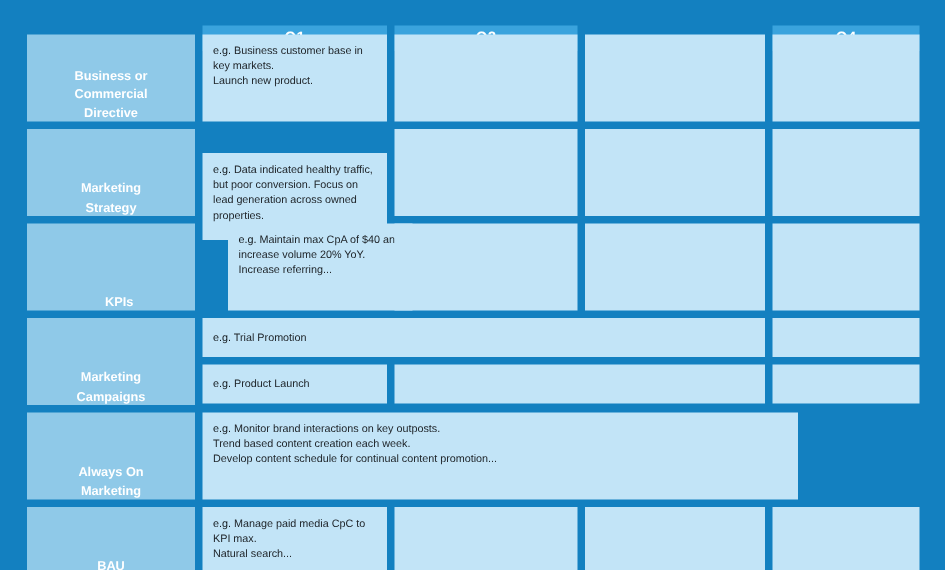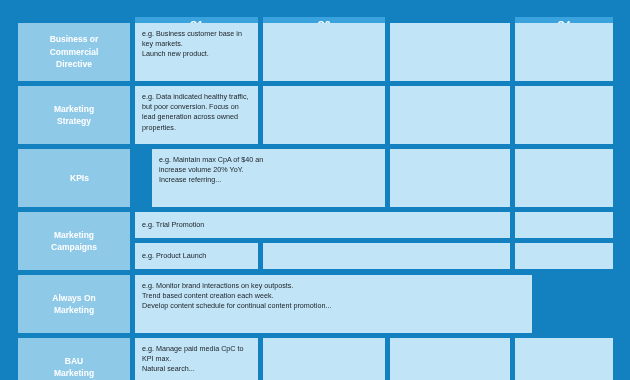--- a/index.html
+++ b/index.html
@@ -45,21 +45,21 @@
 
   
   .row-label {
     position: absolute;
     background: #8fc9e8;
     color: #ffffff;
     font-size: 8.5px;
     font-weight: bold;
     line-height: 12.5px;
     display: flex;
-    align-items: center;
+    align-items: flex-end;
     justify-content: center;
     text-align: center;
     padding: 0 4px;
     box-sizing: border-box;
   }
   .cell {
     position: absolute;
     background: #c2e4f7;
     box-sizing: border-box;
   }
@@ -104,21 +104,21 @@
         <div><span class="eg">e.g.</span><span class="cell-text"> Business customer base in key markets.
 Launch new product.</span></div>
       </div>
       <div class="cell" style="left: 263px; top: 23px; width: 122px; height: 58px;"></div>
       <div class="cell" style="left: 390px; top: 23px; width: 120px; height: 58px;"></div>
       <div class="cell" style="left: 515px; top: 23px; width: 98px; height: 58px;"></div>
       <div class="row-label" style="left: 18px; top: 86px; width: 112px; height: 58px;">
         <span style="white-space: pre-line;">Marketing
 Strategy</span>
       </div>
-      <div class="cell filled" style="left: 135px; top: 86px; width: 123px; height: 58px;">
+      <div class="cell filled" style="left: 135px; top: 102px; width: 123px; height: 58px;">
         <div><span class="eg">e.g.</span><span class="cell-text"> Data indicated healthy traffic, but poor conversion. Focus on lead generation across owned properties.</span></div>
       </div>
       <div class="cell" style="left: 263px; top: 86px; width: 122px; height: 58px;"></div>
       <div class="cell" style="left: 390px; top: 86px; width: 120px; height: 58px;"></div>
       <div class="cell" style="left: 515px; top: 86px; width: 98px; height: 58px;"></div>
       <div class="row-label" style="left: 18px; top: 149px; width: 112px; height: 58px; padding-left: 15px;">
         <span style="white-space: pre-line;">KPIs</span>
       </div>
       <div class="cell filled" style="left: 135px; top: 149px; width: 123px; height: 58px; margin-left: 17px;">
         <div><span class="eg">e.g.</span><span class="cell-text"> Maintain max CpA of $40 and increase volume 20% YoY.

